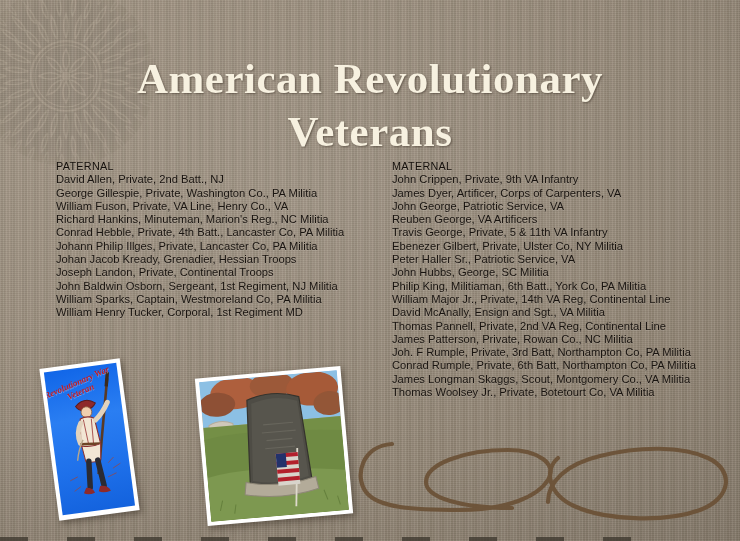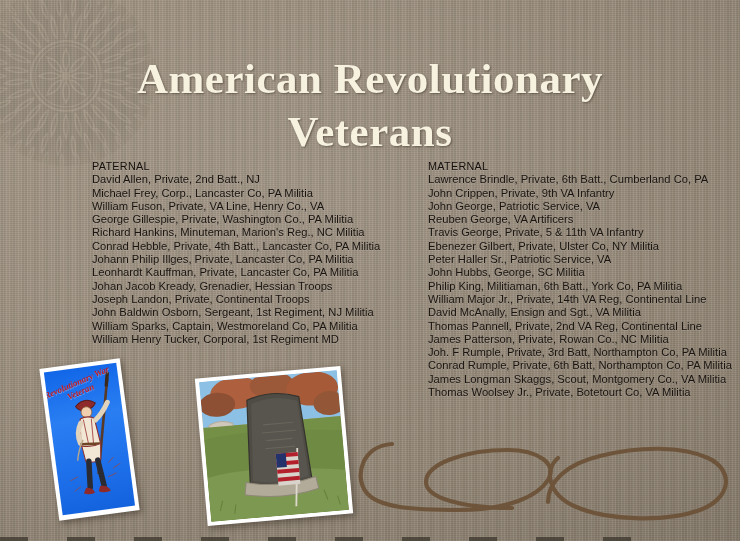--- a/index.html
+++ b/index.html
@@ -68,21 +68,20 @@
 
   
   .name-column {
     position: absolute;
     z-index: 6;
     color: #191410;
     font-size: 11.2px;
     line-height: 13.3px;
     white-space: nowrap;
     text-shadow: 0 1px 0 rgba(255,255,255,0.12);
-    padding-left: 36px;
   }
   #paternal-column { left: 56px;  top: 160px; }
   #maternal-column { left: 392px; top: 160px; }
   .column-heading {
     font-size: 10.8px;
     line-height: 13.3px;
     letter-spacing: 0.3px;
     color: #140f0b;
   }
   .name-entry { }
@@ -441,40 +440,38 @@
 
   <div id="title-block">
     <div class="title-line" id="title-line-1">American Revolutionary</div>
     <div class="title-line" id="title-line-2">Veterans</div>
   </div>
 
   <div class="name-column" id="paternal-column">
     <div class="column-heading">PATERNAL</div>
     <div id="paternal-entries">
         <div class="name-entry">David Allen, Private, 2nd Batt., NJ</div>
-        <div class="name-entry">Michael Frey, Corp., Lancaster Co, PA Militia</div>
+        <div class="name-entry">George Gillespie, Private, Washington Co., PA Militia</div>
         <div class="name-entry">William Fuson, Private,  VA Line, Henry Co., VA</div>
-        <div class="name-entry">George Gillespie, Private, Washington Co., PA Militia</div>
         <div class="name-entry">Richard Hankins, Minuteman, Marion's Reg., NC Militia</div>
         <div class="name-entry">Conrad Hebble, Private, 4th Batt., Lancaster Co, PA Militia</div>
         <div class="name-entry">Johann Philip Illges, Private, Lancaster Co, PA Militia</div>
-        <div class="name-entry">Leonhardt Kauffman, Private,  Lancaster Co, PA Militia</div>
         <div class="name-entry">Johan Jacob Kready, Grenadier, Hessian Troops</div>
         <div class="name-entry">Joseph Landon, Private, Continental Troops</div>
         <div class="name-entry">John Baldwin Osborn, Sergeant, 1st Regiment, NJ Militia</div>
         <div class="name-entry">William Sparks, Captain, Westmoreland Co, PA Militia</div>
         <div class="name-entry">William Henry Tucker, Corporal, 1st Regiment MD</div>
       </div>
   </div>
 
   <div class="name-column" id="maternal-column">
     <div class="column-heading">MATERNAL</div>
     <div id="maternal-entries">
-        <div class="name-entry">Lawrence Brindle, Private, 6th Batt., Cumberland Co, PA</div>
         <div class="name-entry">John Crippen, Private, 9th VA Infantry</div>
+        <div class="name-entry">James Dyer, Artificer, Corps of Carpenters, VA</div>
         <div class="name-entry">John George, Patriotic Service, VA</div>
         <div class="name-entry">Reuben George, VA Artificers</div>
         <div class="name-entry">Travis George, Private, 5 &amp; 11th VA Infantry</div>
         <div class="name-entry">Ebenezer Gilbert, Private, Ulster Co, NY Militia</div>
         <div class="name-entry">Peter Haller Sr., Patriotic Service, VA</div>
         <div class="name-entry">John Hubbs, George, SC Militia</div>
         <div class="name-entry">Philip King, Militiaman, 6th Batt., York Co, PA Militia</div>
         <div class="name-entry">William Major Jr., Private, 14th VA Reg, Continental Line</div>
         <div class="name-entry">David McAnally, Ensign and Sgt., VA Militia</div>
         <div class="name-entry">Thomas Pannell, Private, 2nd VA Reg, Continental Line</div>

